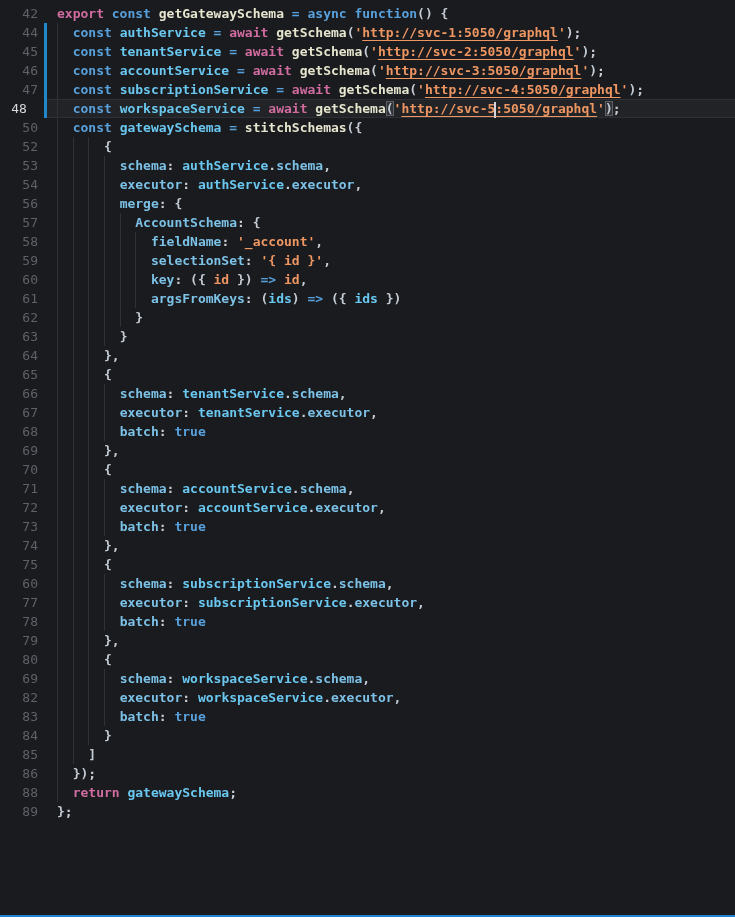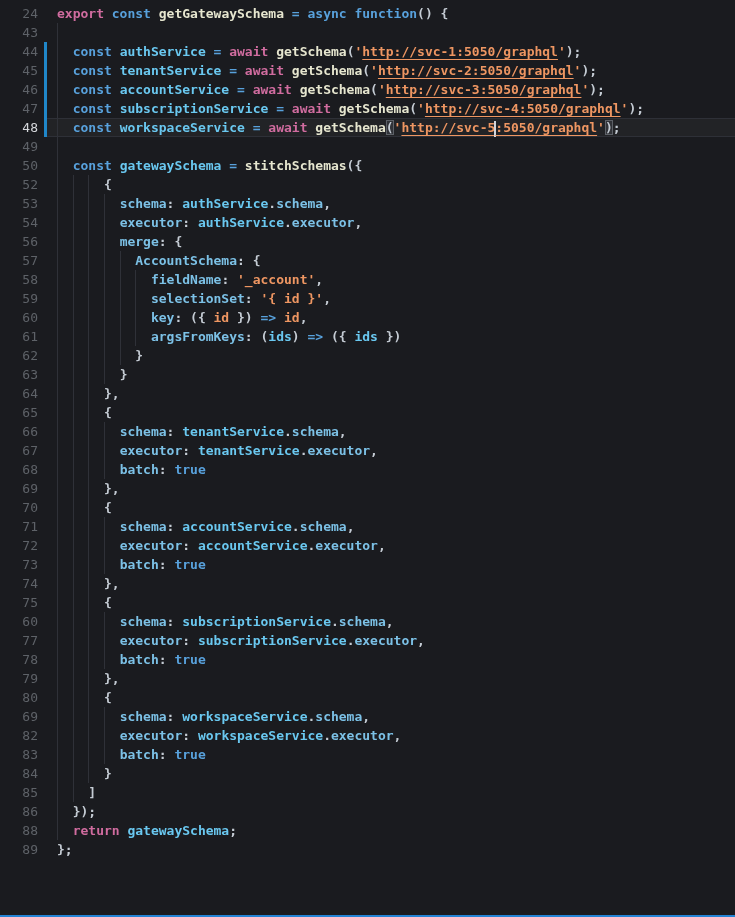--- a/index.html
+++ b/index.html
@@ -23,21 +23,21 @@
     position:relative;
     flex:0 0 47px;
     font-weight:400;
   }
   .lnum {
     display:block;
     width:38px;
     text-align:right;
     color: var(--gutter-fg);
   }
-  .lnum.active { color: var(--gutter-fg-active); }
+  .lnum.active { color: var(--gutter-fg-active); text-align: center; }
   .mod {
     position:absolute;
     left:44px; top:0;
     width:3px; height:19px;
     background: var(--modified);
   }
   .code {
     position:relative;
     flex:1 1 auto;
     padding-left:10px;
@@ -84,32 +84,26 @@
     background: var(--accent-blue);
   }
 </style>
 </head>
 <body>
 
 <div class="editor">
   <div>
       <div class="line">
         <div class="gutter">
-          <span class="lnum">24</span>
+          <span class="lnum">42</span>
         </div>
         <div class="code"><span class="tok kp">export</span><span class="tok ws"> </span><span class="tok kb">const</span><span class="tok ws"> </span><span class="tok fn">getGatewaySchema</span><span class="tok ws"> </span><span class="tok kb">=</span><span class="tok ws"> </span><span class="tok kb">async</span><span class="tok ws"> </span><span class="tok kb">function</span><span class="tok p">()</span><span class="tok ws"> </span><span class="tok p">{</span></div>
       </div>
       <div class="line">
         <div class="gutter">
-          <span class="lnum">43</span>
-        </div>
-        <div class="code"><i class="guide" style="left: 10px;"></i></div>
-      </div>
-      <div class="line">
-        <div class="gutter">
           <span class="lnum">44</span>
           <span class="mod"></span>
         </div>
         <div class="code"><i class="guide" style="left: 10px;"></i><span class="tok ws">  </span><span class="tok kb">const</span><span class="tok ws"> </span><span class="tok v">authService</span><span class="tok ws"> </span><span class="tok kb">=</span><span class="tok ws"> </span><span class="tok kp">await</span><span class="tok ws"> </span><span class="tok fn">getSchema</span><span class="tok p">(</span><span class="tok s">'</span><span class="tok lnk">http://svc-1:5050/graphql</span><span class="tok s">'</span><span class="tok p">);</span></div>
       </div>
       <div class="line">
         <div class="gutter">
           <span class="lnum">45</span>
           <span class="mod"></span>
         </div>
@@ -128,26 +122,20 @@
           <span class="mod"></span>
         </div>
         <div class="code"><i class="guide" style="left: 10px;"></i><span class="tok ws">  </span><span class="tok kb">const</span><span class="tok ws"> </span><span class="tok v">subscriptionService</span><span class="tok ws"> </span><span class="tok kb">=</span><span class="tok ws"> </span><span class="tok kp">await</span><span class="tok ws"> </span><span class="tok fn">getSchema</span><span class="tok p">(</span><span class="tok s">'</span><span class="tok lnk">http://svc-4:5050/graphql</span><span class="tok s">'</span><span class="tok p">);</span></div>
       </div>
       <div class="line current">
         <div class="gutter">
           <span class="lnum active">48</span>
           <span class="mod"></span>
         </div>
         <div class="code"><i class="guide" style="left: 10px;"></i><span class="tok ws">  </span><span class="tok kb">const</span><span class="tok ws"> </span><span class="tok v">workspaceService</span><span class="tok ws"> </span><span class="tok kb">=</span><span class="tok ws"> </span><span class="tok kp">await</span><span class="tok ws"> </span><span class="tok fn">getSchema</span><span class="tok pb">(</span><span class="tok s">'</span><span class="tok lnk">http://svc-5</span><span class="tok cur"></span><span class="tok lnk">:5050/graphql</span><span class="tok s">'</span><span class="tok pb">)</span><span class="tok p">;</span></div>
-      </div>
-      <div class="line">
-        <div class="gutter">
-          <span class="lnum">49</span>
-        </div>
-        <div class="code"><i class="guide" style="left: 10px;"></i></div>
       </div>
       <div class="line">
         <div class="gutter">
           <span class="lnum">50</span>
         </div>
         <div class="code"><i class="guide" style="left: 10px;"></i><span class="tok ws">  </span><span class="tok kb">const</span><span class="tok ws"> </span><span class="tok v">gatewaySchema</span><span class="tok ws"> </span><span class="tok kb">=</span><span class="tok ws"> </span><span class="tok fn">stitchSchemas</span><span class="tok p">({</span></div>
       </div>
       <div class="line">
         <div class="gutter">
           <span class="lnum">52</span>

